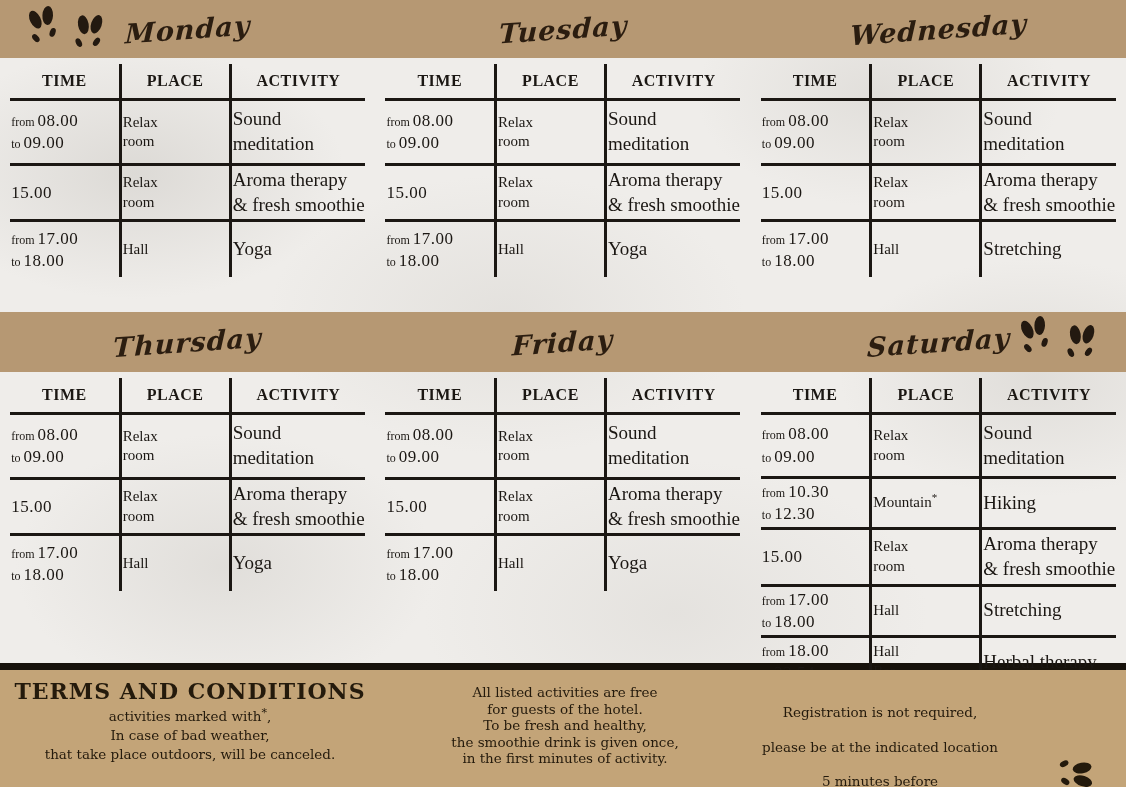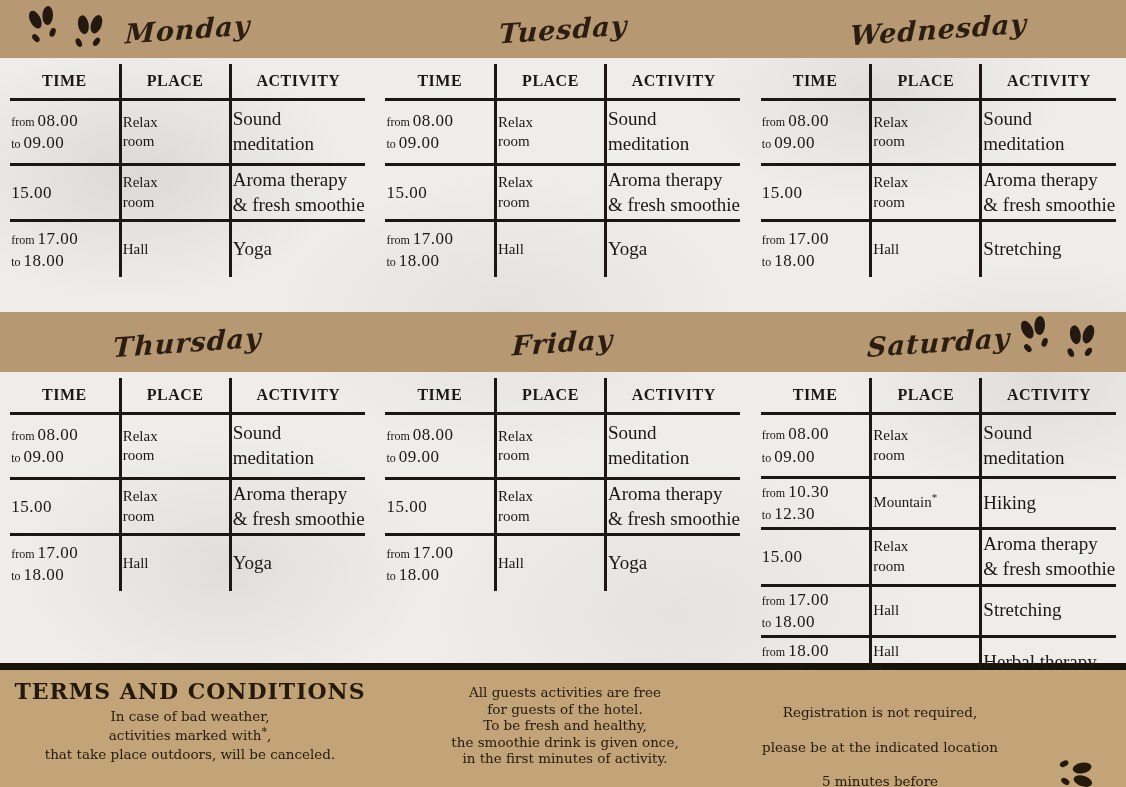--- a/index.html
+++ b/index.html
@@ -551,28 +551,28 @@
             </tbody>
           </table>
         </div>
       </div>
     </div>
   <div class="black-bar"></div>
   <div class="terms">
     <div class="terms-col terms-col-1">
       <div class="terms-heading">TERMS AND CONDITIONS</div>
       <div class="terms-lines">
+          <div class="term-line">activities marked with<sup class="star">*</sup>,</div>
           <div class="term-line">In case of bad weather,</div>
-          <div class="term-line">activities marked with<sup class="star">*</sup>,</div>
           <div class="term-line">that take place outdoors, will be canceled.</div>
         </div>
     </div>
     <div class="terms-col terms-col-2">
       <div class="terms-lines">
-          <div class="term-line">All guests activities are free</div>
+          <div class="term-line">All listed activities are free</div>
           <div class="term-line">for guests of the hotel.</div>
           <div class="term-line">To be fresh and healthy,</div>
           <div class="term-line">the smoothie drink is given once,</div>
           <div class="term-line">in the first minutes of activity.</div>
         </div>
     </div>
     <div class="terms-col terms-col-3">
       <div class="terms-lines">
           <div class="term-line">Registration is not required,</div>
           <div class="term-line">please be at the indicated location</div>

